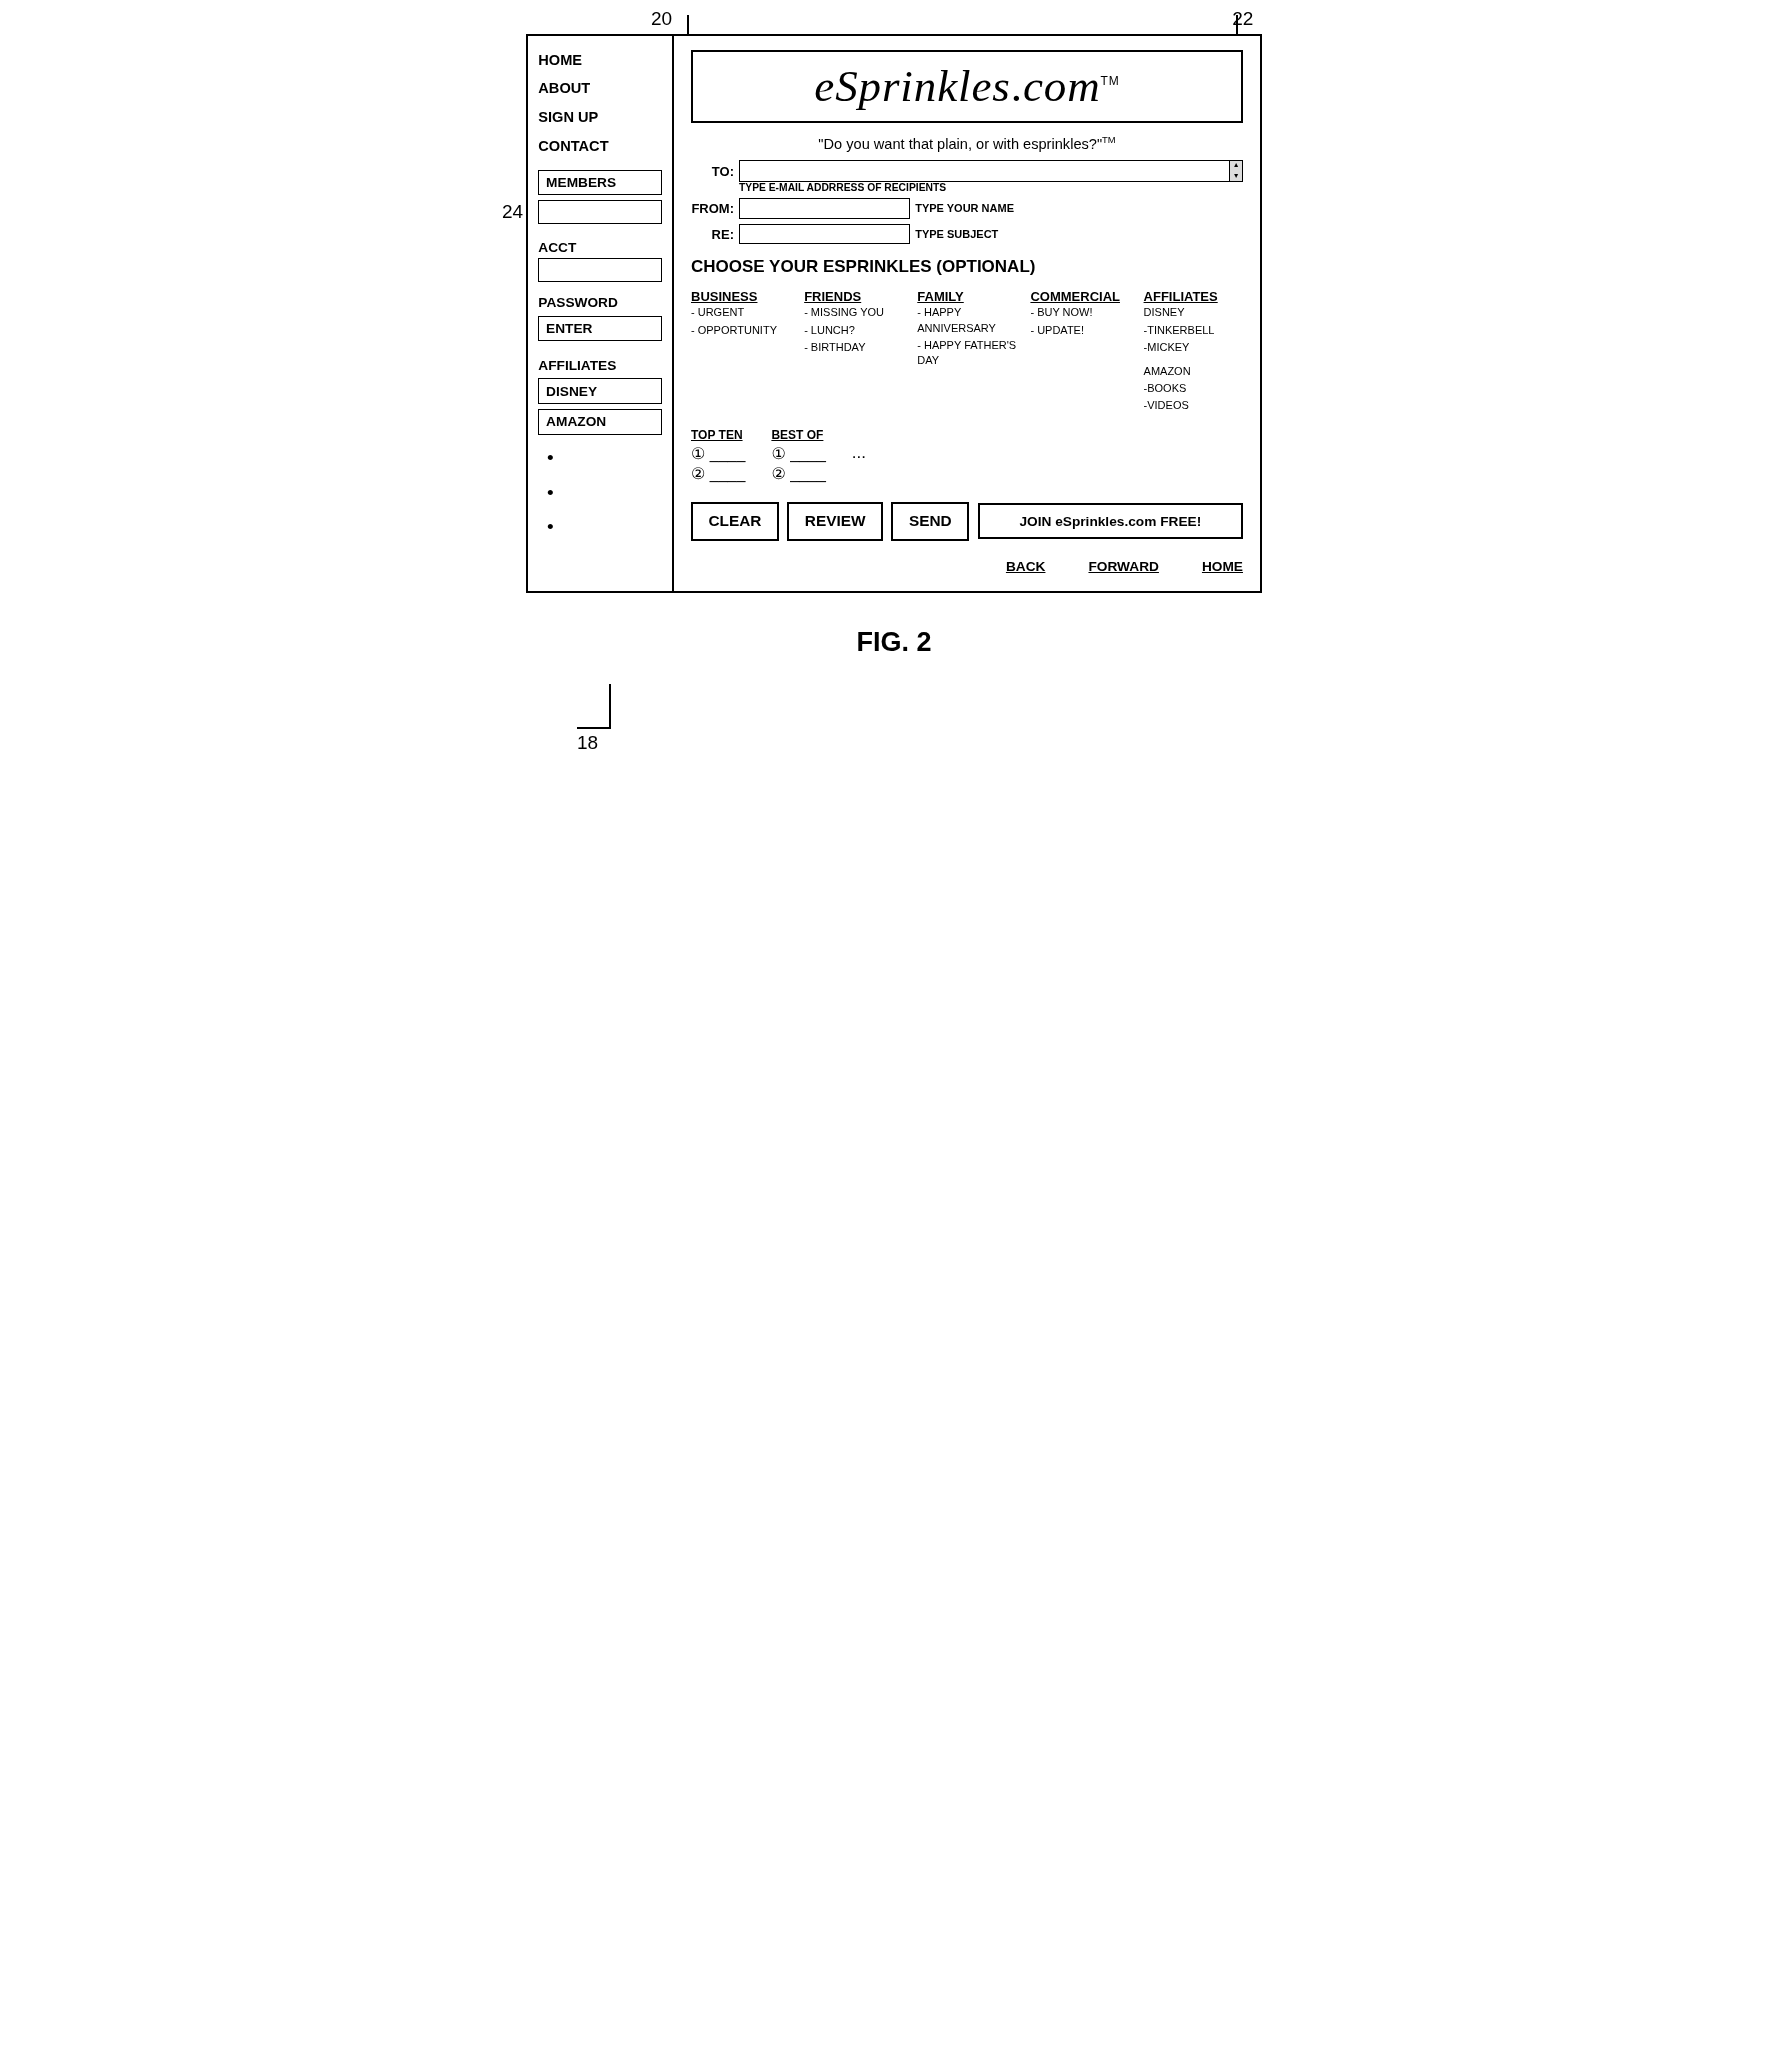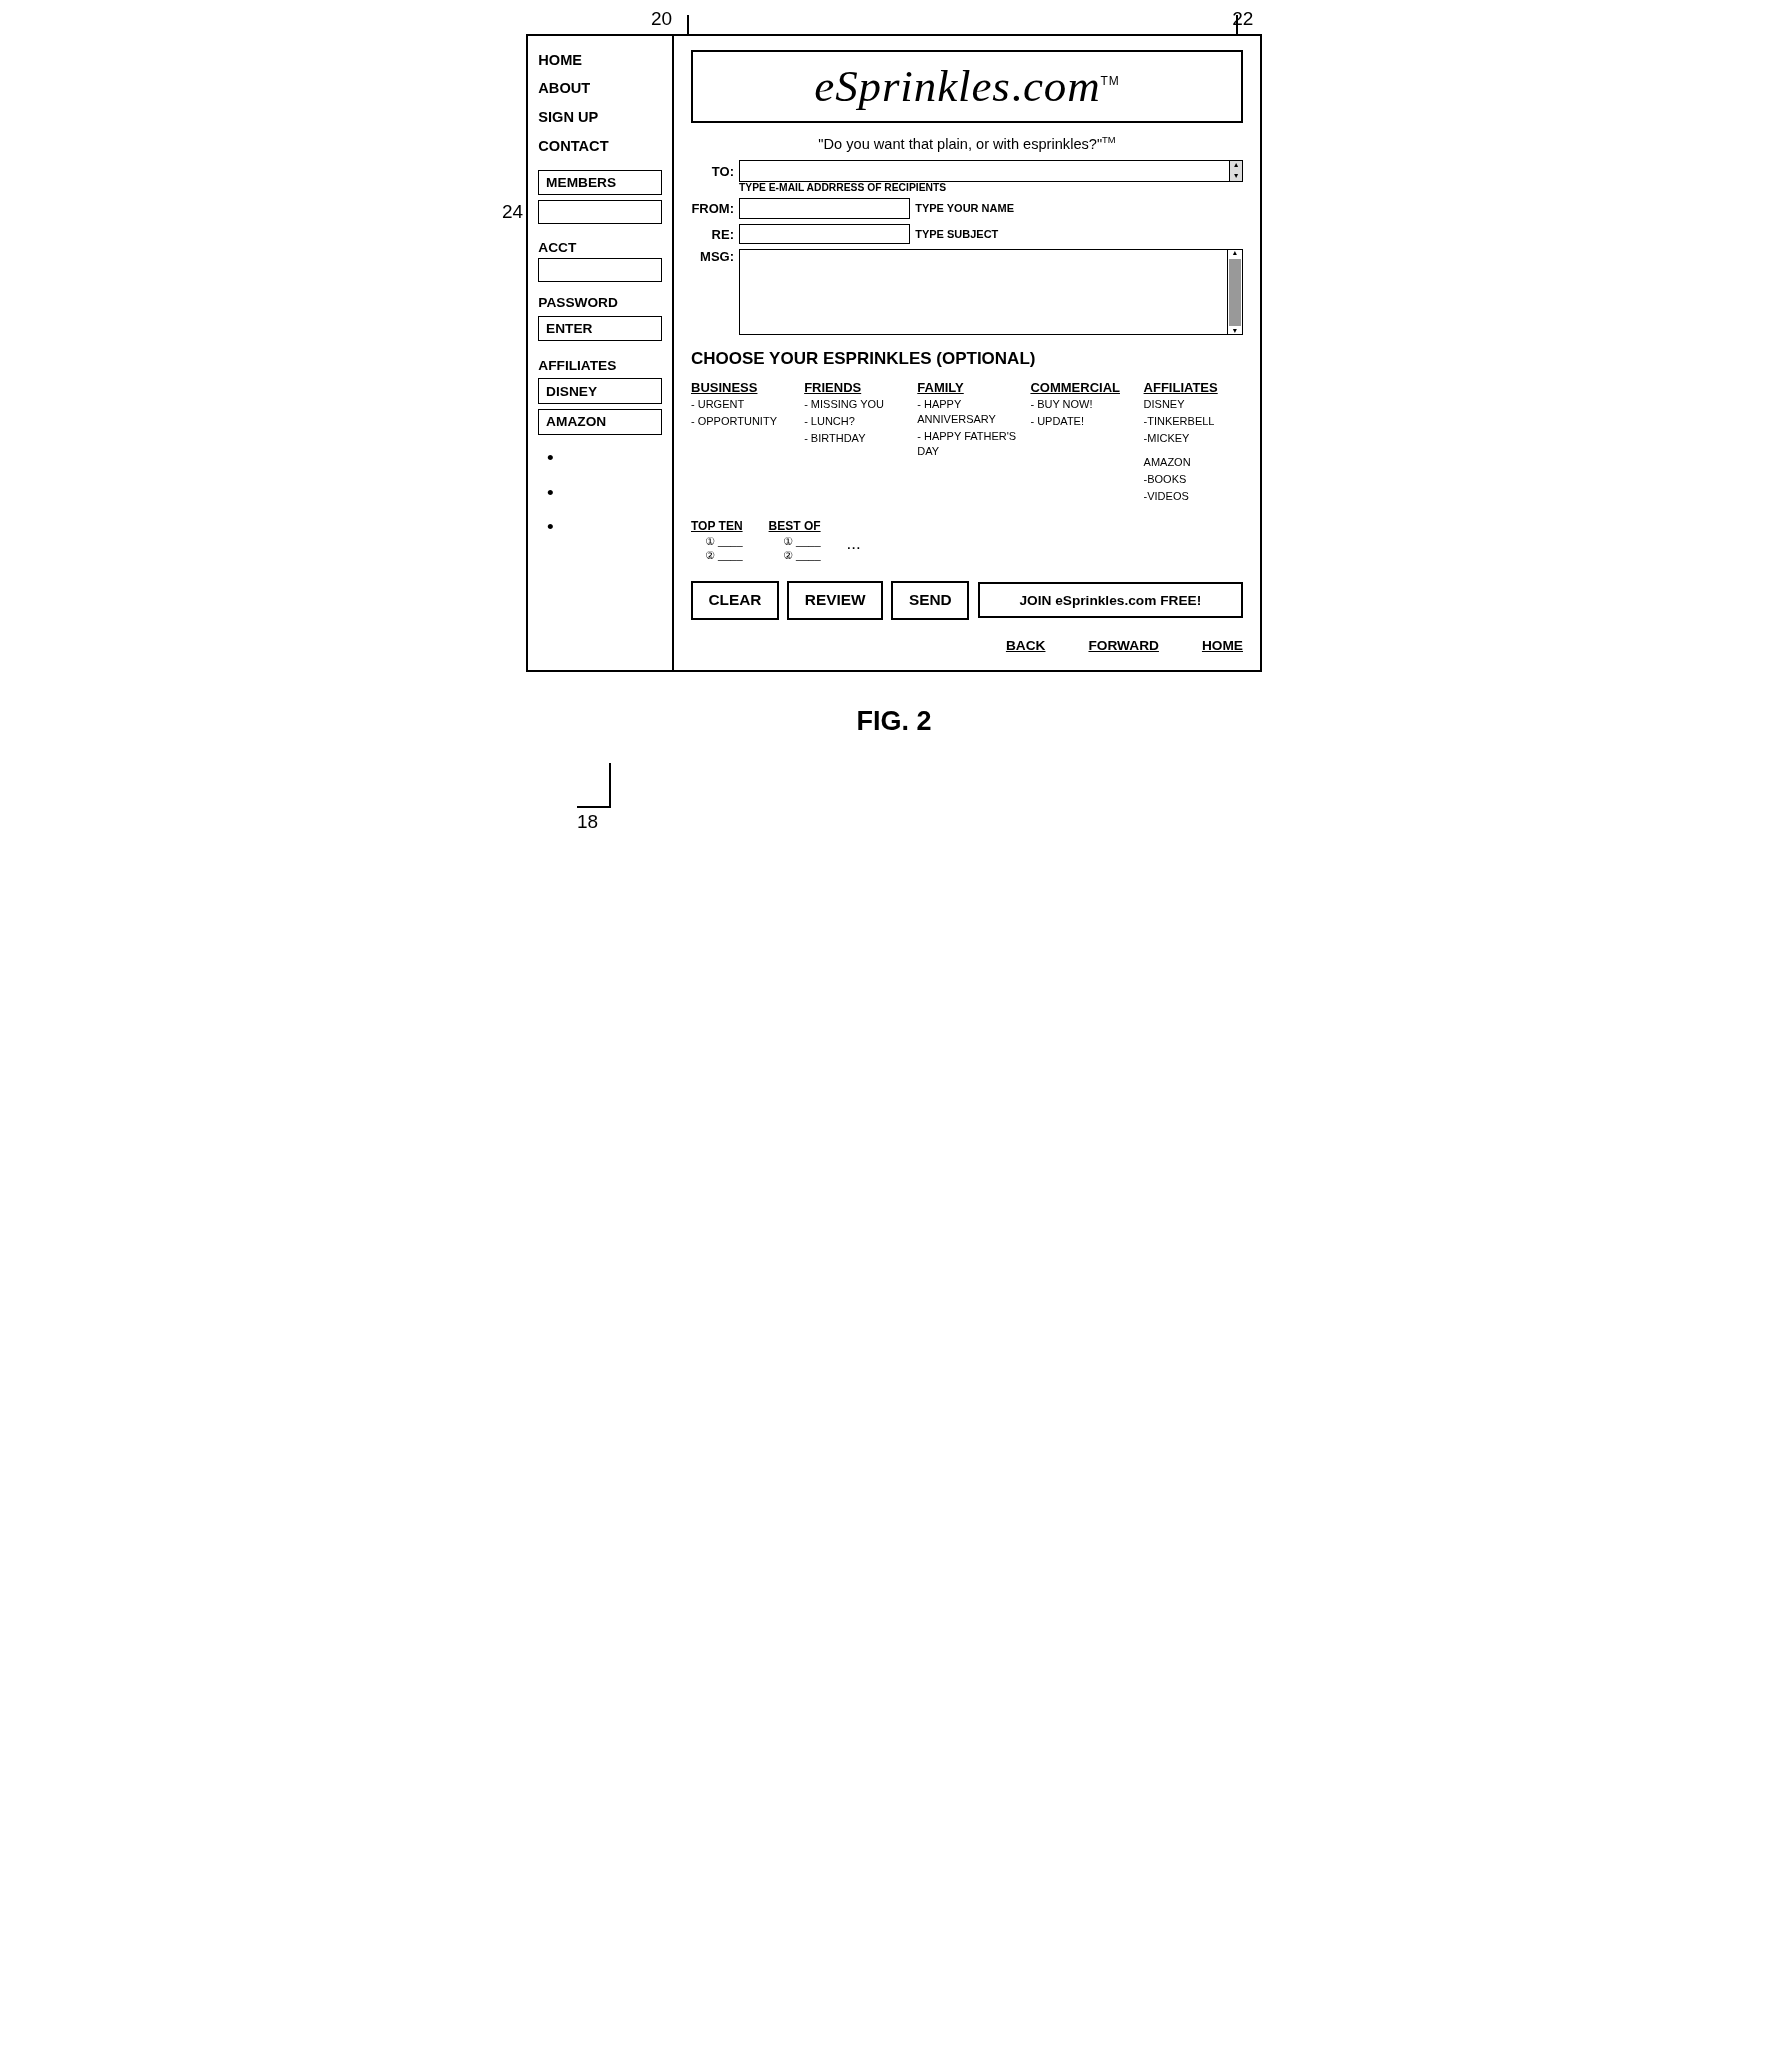--- a/index.html
+++ b/index.html
@@ -276,21 +276,21 @@
     }
 
     .ranking-header {
       font-size: 12px;
       font-weight: bold;
       text-decoration: underline;
       font-family: Arial, sans-serif;
     }
 
     .ranking-item {
-      font-size: 11px;
+      font-size: 16px;
       font-family: Arial, sans-serif;
       text-align: right;
     }
 
     .ranking-dots {
       font-size: 17px;
       padding-top: 15.4px;
     }
 
     
@@ -491,31 +491,20 @@
           <input class="form-input-mid" type="text" style="">
           <span class="form-hint">TYPE YOUR NAME</span>
         </div>
 
         <div class="form-row">
           <div class="form-label">RE:</div>
           <input class="form-input-mid" type="text" style="">
           <span class="form-hint">TYPE SUBJECT</span>
         </div>
 
-        <div class="msg-row">
-          <div class="form-label">MSG:</div>
-          <div class="msg-textarea-wrapper">
-            <textarea class="msg-textarea" style=""></textarea>
-            <div class="msg-scrollbar">
-              <div class="mini-scroll-arrow">▲</div>
-              <div style="flex:1;background:#999;margin:1.7px 0.9px;"></div>
-              <div class="mini-scroll-arrow">▼</div>
-            </div>
-          </div>
-        </div>
 
       </div>
 
       <div class="esprinkles-label">CHOOSE YOUR ESPRINKLES (OPTIONAL)</div>
 
       <div class="categories-table">
 
         <div class="category-col">
           <div class="category-header">BUSINESS</div>
           <div class="category-item">- URGENT</div>

